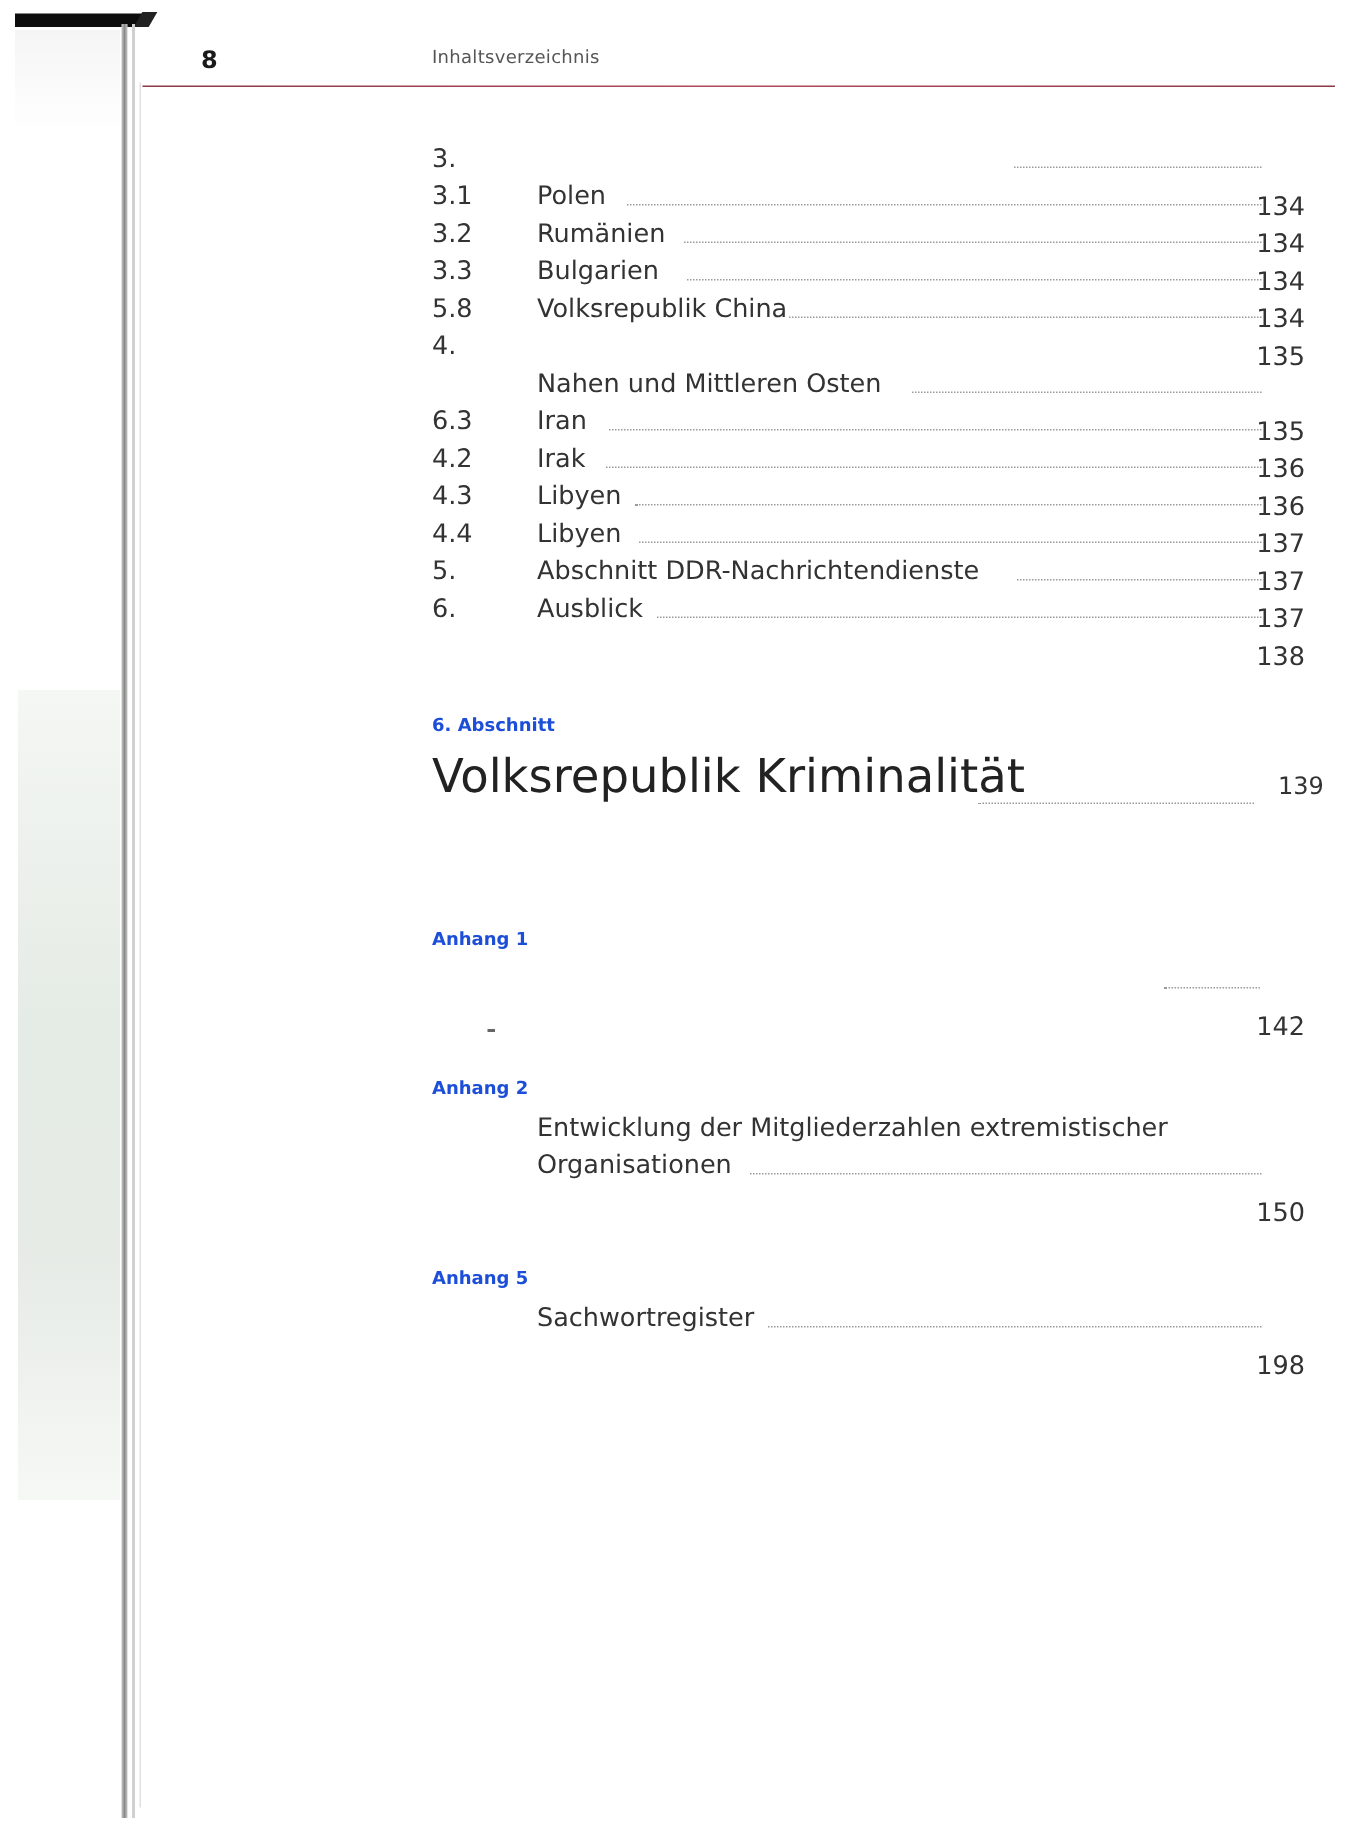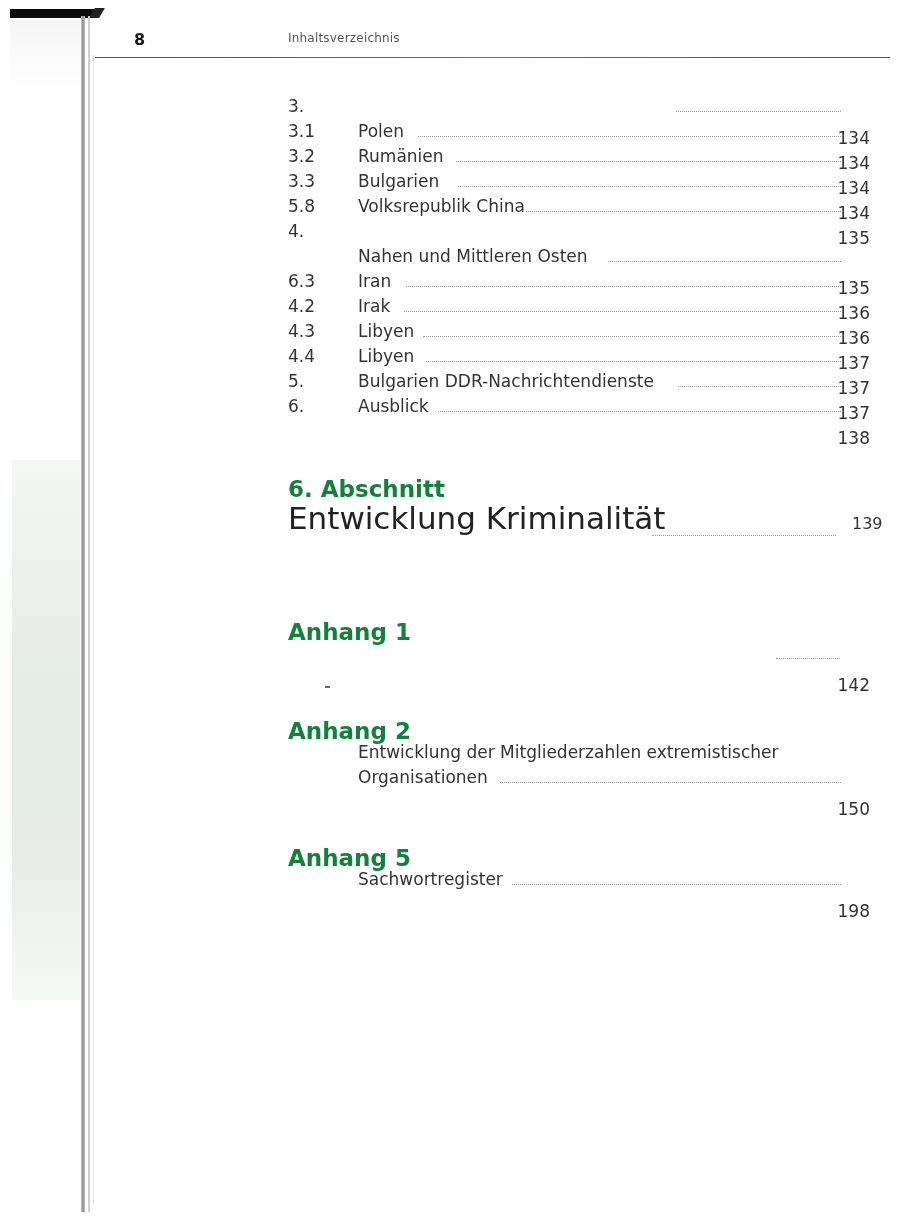--- a/index.html
+++ b/index.html
@@ -24,21 +24,21 @@
     .header-rule { position: absolute; left: 95px; top: 57px; width: 795px; height: 1px; background: linear-gradient(to right, #8a3a45, #b04b5a 50%, #8a3a45); }
 
     
     .toc { position: absolute; left: 0; top: 0; width: 900px; }
     .row { position: absolute; left: 288px; width: 598px; height: 24px; font-size: 17px; color: #333; white-space: nowrap; }
     .row .num { position: absolute; left: 0; top: 0; }
     .row .title { position: absolute; left: 70px; top: 0; }
     .row .lead { position: absolute; top: 15px; height: 0; border-bottom: 1px dotted #9a9a9a; }
     .row .page { position: absolute; right: 16px; top: 0; margin-top: 32px; }
 
-    .section-label { position: absolute; left: 288px; font-size: 23px; font-weight: bold; color: #15803d; }
+    .section-label { position: absolute; left: 288px; font-size: 12px; font-weight: bold; color: #1d4ed8; }
     .big-title { position: absolute; left: 288px; top: 500px; font-size: 31px; color: #222; white-space: nowrap; }
     .big-lead { position: absolute; left: 652px; top: 535px; width: 184px; border-bottom: 1px dotted #9a9a9a; }
     .big-page { position: absolute; left: 852px; top: 514px; font-size: 16px; color: #333; }
     .hyphen-mark { position: absolute; left: 325px; top: 686px; width: 5px; height: 2px; background: #666; }
   </style>
 </head>
 <body>
 
 <div class="corner-bar"></div>
 <div class="corner-tip"></div>
@@ -109,34 +109,34 @@
     <span class="page">137</span>
   </div>
   <div class="row" style="top:346px">
     <span class="num">4.4</span>
     <span class="title">Libyen</span>
     <span class="lead" style="left:138px;width:415px"></span>
     <span class="page">137</span>
   </div>
   <div class="row" style="top:371px">
     <span class="num">5.</span>
-    <span class="title">Bulgarien DDR-Nachrichtendienste</span>
+    <span class="title">Abschnitt DDR-Nachrichtendienste</span>
     <span class="lead" style="left:390px;width:163px"></span>
     <span class="page">137</span>
   </div>
   <div class="row" style="top:396px">
     <span class="num">6.</span>
     <span class="title">Ausblick</span>
     <span class="lead" style="left:150px;width:403px"></span>
     <span class="page">138</span>
   </div>
 </div>
 
 <div class="section-label" style="top:476px">6. Abschnitt</div>
-<div class="big-title">Entwicklung Kriminalität</div>
+<div class="big-title">Volksrepublik Kriminalität</div>
 <div class="big-lead"></div>
 <div class="big-page">139</div>
 
 <div class="section-label" style="top:619px">Anhang 1</div>
 <div class="row" style="top:643px">
   <span class="lead" style="left:488px;width:64px"></span>
   <span class="page">142</span>
 </div>
 <div class="hyphen-mark"></div>
 

